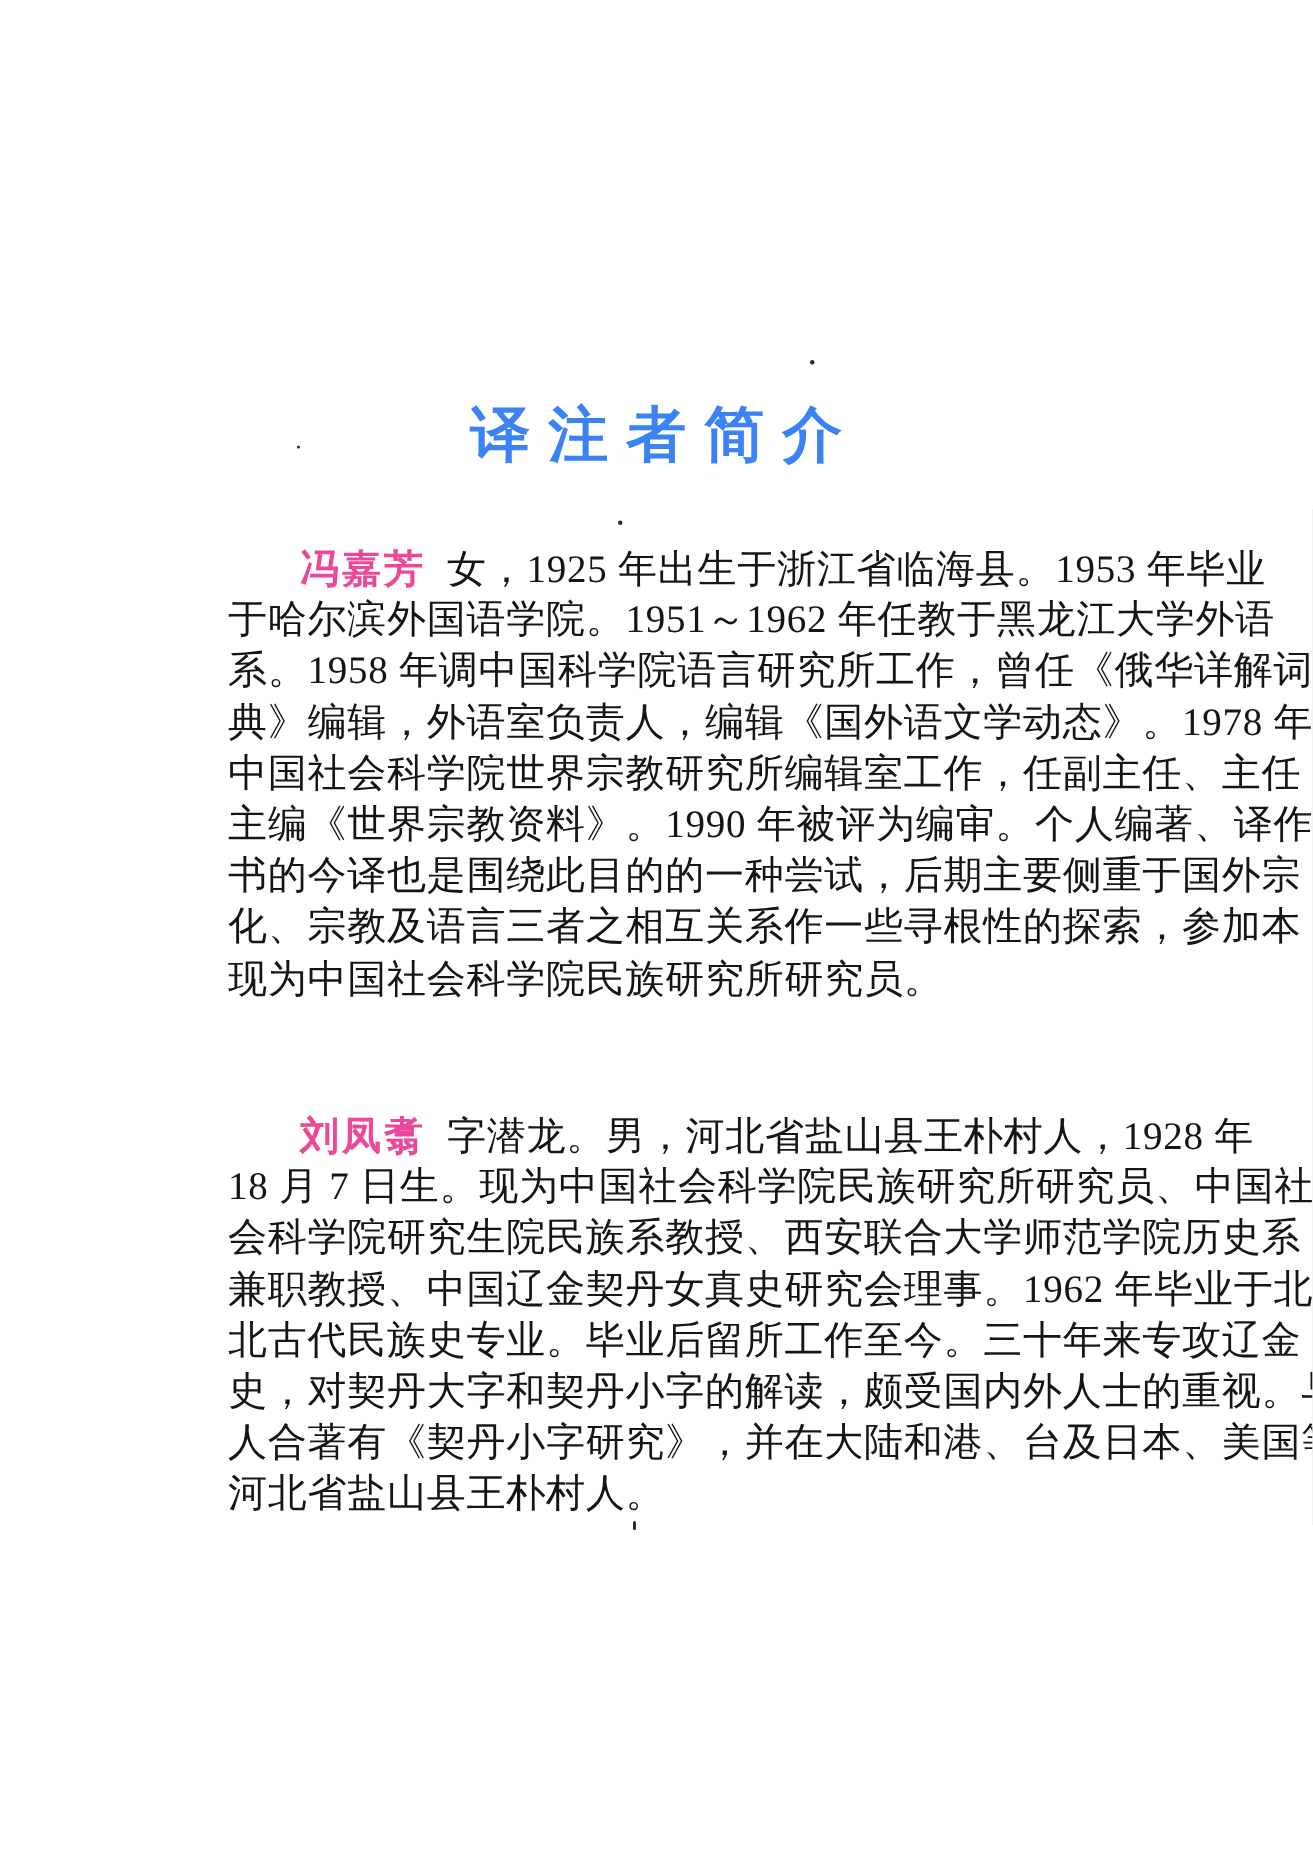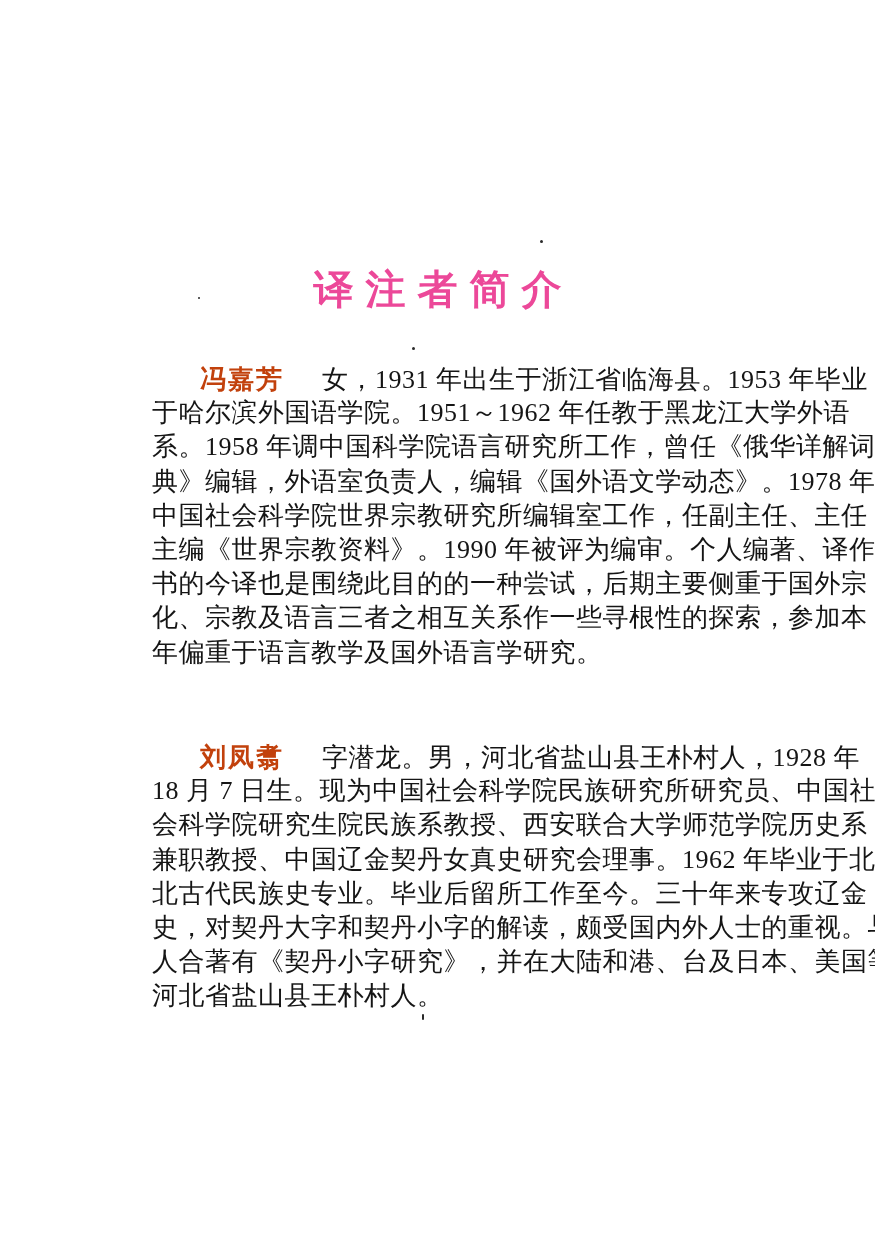--- a/index.html
+++ b/index.html
@@ -21,21 +21,21 @@
     top: 262px;
     left: 0;
     width: 100%;
     text-align: center;
     font-size: 40px;
     font-weight: 600;
     letter-spacing: 12px;
     padding-left: 12px; 
     box-sizing: border-box;
     white-space: nowrap;
-    color: #ec4899;
+    color: #3b82f6;
   }
   .bio-paragraph {
     position: absolute;
     left: 152px;
     width: 620px;
   }
   .bio-paragraph.first  { top: 362px; }
   .bio-paragraph.second { top: 740px; }
   .bio-line {
     height: 34.2px;
@@ -45,52 +45,52 @@
     white-space: nowrap;
     color: #151515;
   }
   .bio-line.lead {
     padding-left: 48px;
   }
   .bio-name {
     font-family: "Liberation Sans", "DejaVu Sans", sans-serif;
     font-weight: bold;
     letter-spacing: 2px;
-    margin-right: 38px;
-    color: #c2410c;
+    margin-right: 14px;
+    color: #ec4899;
   }
   .speckle {
     position: absolute;
     background: #2a2a2a;
     border-radius: 50%;
   }
   .speckle.s1 { left: 540px; top: 240px; width: 3px; height: 3px; }
   .speckle.s2 { left: 198px; top: 297px; width: 2px; height: 2px; }
   .speckle.s3 { left: 412px; top: 347px; width: 3px; height: 3px; }
   .speckle.s4 { left: 422px; top: 1014px; width: 2px; height: 6px; border-radius: 1px; }
 </style>
 </head>
 <body>
 
 <div class="page">
 
   <div class="page-title">译注者简介</div>
 
   <div class="bio-paragraph first">
     <div class="bio-line lead">
-      <span class="bio-name">冯嘉芳</span><span>女，1931 年出生于浙江省临海县。1953 年毕业</span>
+      <span class="bio-name">冯嘉芳</span><span>女，1925 年出生于浙江省临海县。1953 年毕业</span>
     </div>
     <div class="bio-line">于哈尔滨外国语学院。1951～1962 年任教于黑龙江大学外语</div>
     <div class="bio-line">系。1958 年调中国科学院语言研究所工作，曾任《俄华详解词</div>
     <div class="bio-line">典》编辑，外语室负责人，编辑《国外语文学动态》。1978 年调</div>
     <div class="bio-line">中国社会科学院世界宗教研究所编辑室工作，任副主任、主任，</div>
     <div class="bio-line">主编《世界宗教资料》。1990 年被评为编审。个人编著、译作早</div>
     <div class="bio-line">书的今译也是围绕此目的的一种尝试，后期主要侧重于国外宗</div>
     <div class="bio-line">化、宗教及语言三者之相互关系作一些寻根性的探索，参加本</div>
-    <div class="bio-line">年偏重于语言教学及国外语言学研究。</div>
+    <div class="bio-line">现为中国社会科学院民族研究所研究员。</div>
   </div>
 
   <div class="bio-paragraph second">
     <div class="bio-line lead">
       <span class="bio-name">刘凤翥</span><span>字潜龙。男，河北省盐山县王朴村人，1928 年</span>
     </div>
     <div class="bio-line">18 月 7 日生。现为中国社会科学院民族研究所研究员、中国社</div>
     <div class="bio-line">会科学院研究生院民族系教授、西安联合大学师范学院历史系</div>
     <div class="bio-line">兼职教授、中国辽金契丹女真史研究会理事。1962 年毕业于北</div>
     <div class="bio-line">北古代民族史专业。毕业后留所工作至今。三十年来专攻辽金</div>

